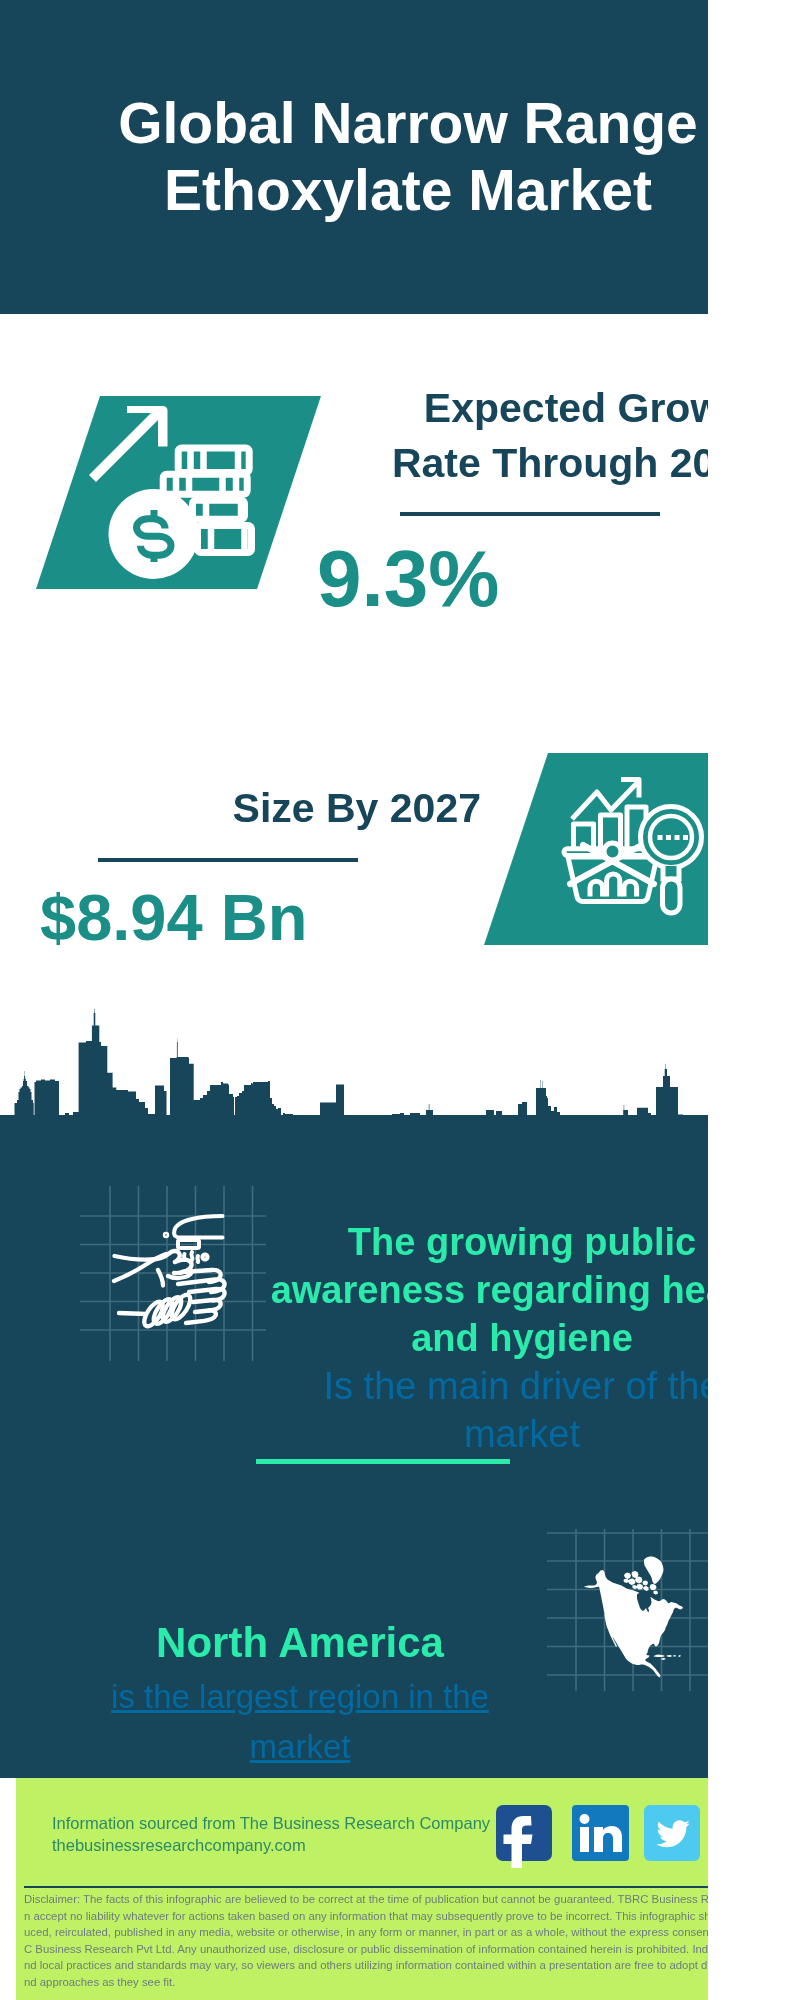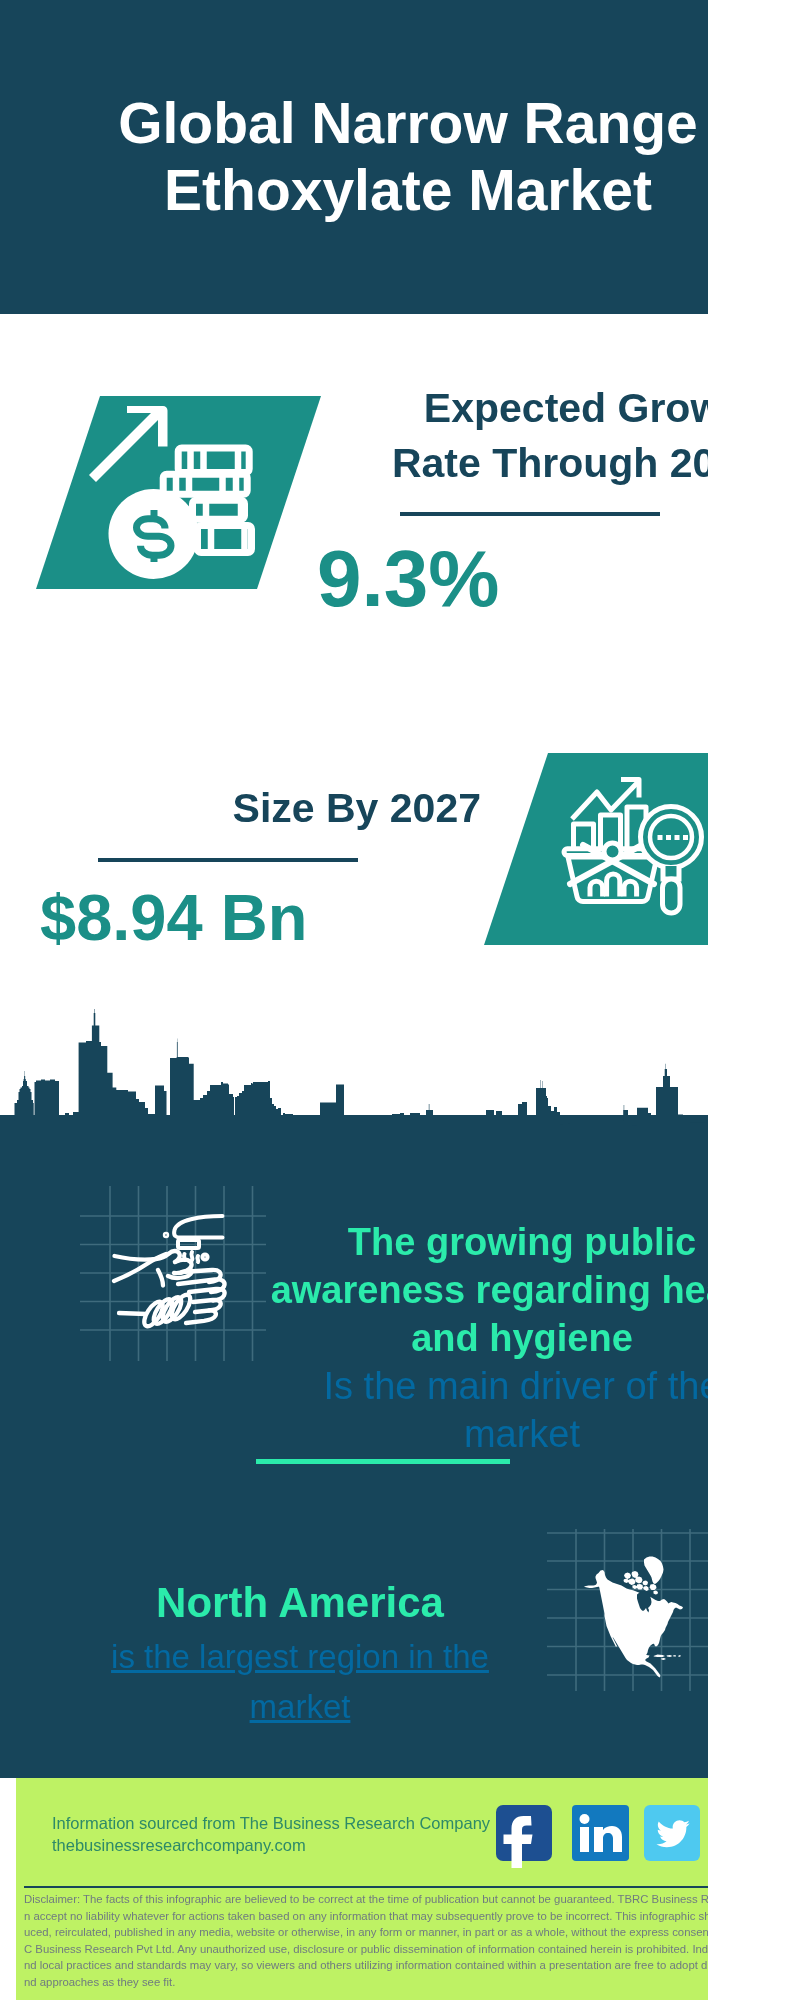--- a/index.html
+++ b/index.html
@@ -32,21 +32,21 @@
   .darkbody{position:absolute;left:0;top:1115px;width:800px;height:663px;background:#17455a;}
 
   
   .driver-text{position:absolute;left:258px;top:1178px;width:528px;text-align:center;
      font-size:38px;line-height:48px;margin-top:40px;}
   .accent{color:#2bebab;font-weight:bold;}
   .driver-rest{width:440px;margin:0 auto;}
   .whitetext{color:#0369a1;font-weight:normal;}
   .mid-rule{position:absolute;left:256px;top:1459px;width:254px;height:5px;background:#2bebab;}
   
-  .region-text{position:absolute;left:45px;top:1578px;width:510px;text-align:center;
+  .region-text{position:absolute;left:45px;top:1618px;width:510px;text-align:center;
      font-size:42px;line-height:50px;}
   .region-rest{width:430px;margin:4px auto;font-size:33px;line-height:50px;text-decoration:underline;}
   .handicon{position:absolute;left:0;top:1175px;}
   .mapicon{position:absolute;left:0;top:1520px;}
 
   
   .footer{position:absolute;left:16px;top:1778px;width:800px;height:222px;background:#bef264;}
   .footer-credit{position:absolute;left:36px;top:34px;width:460px;color:#2d8a68;
      font-size:16.5px;line-height:22px;}
   .footer-divider{position:absolute;left:8px;top:108px;width:784px;height:2px;background:#17455a;}

